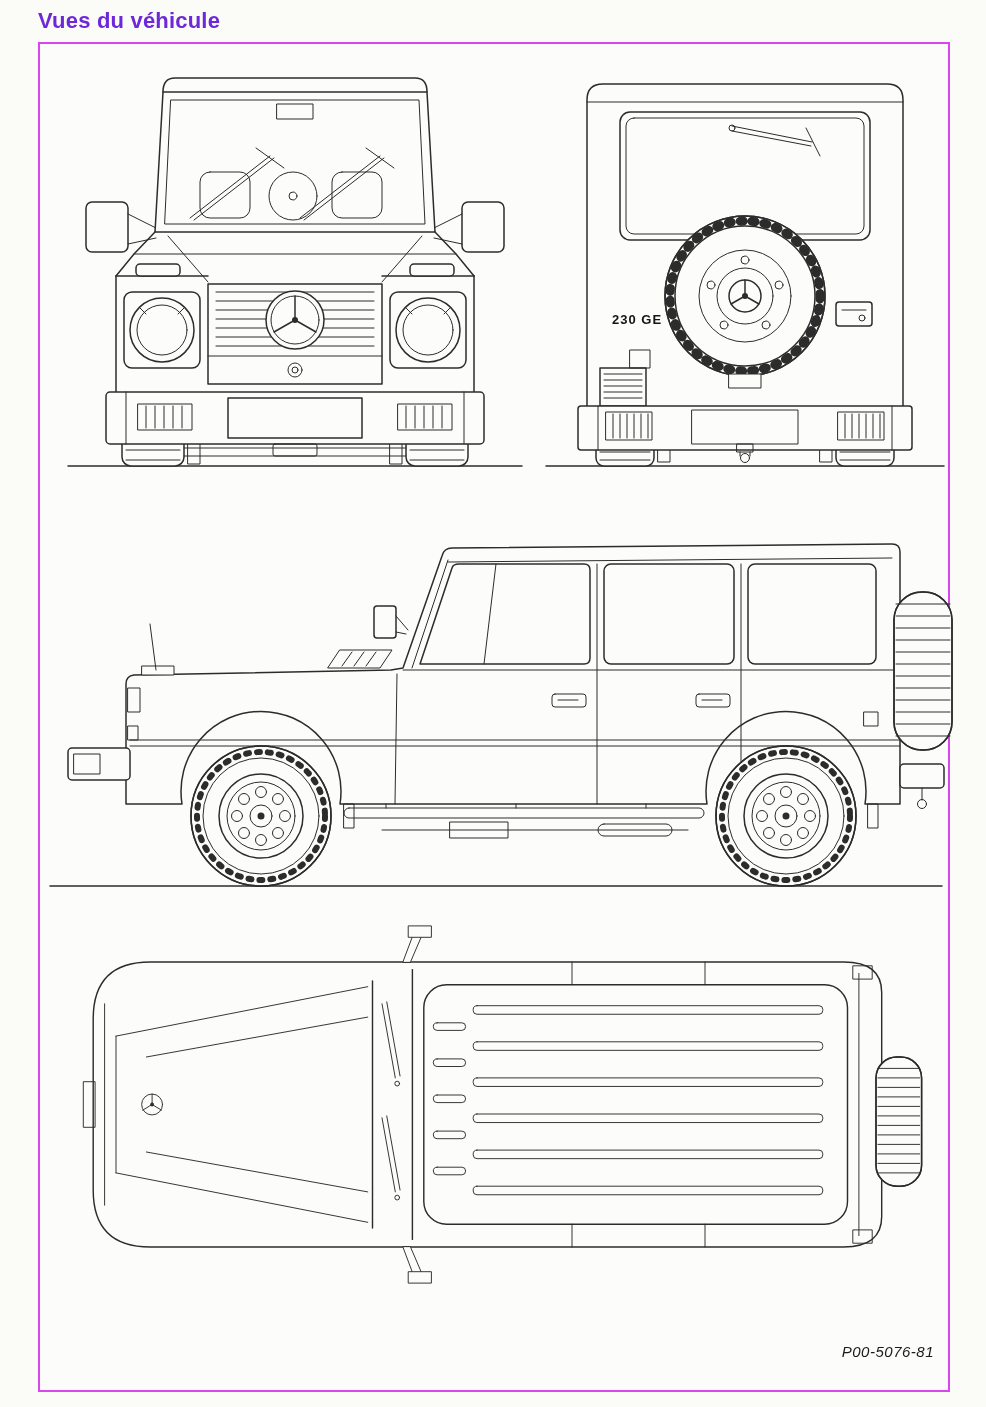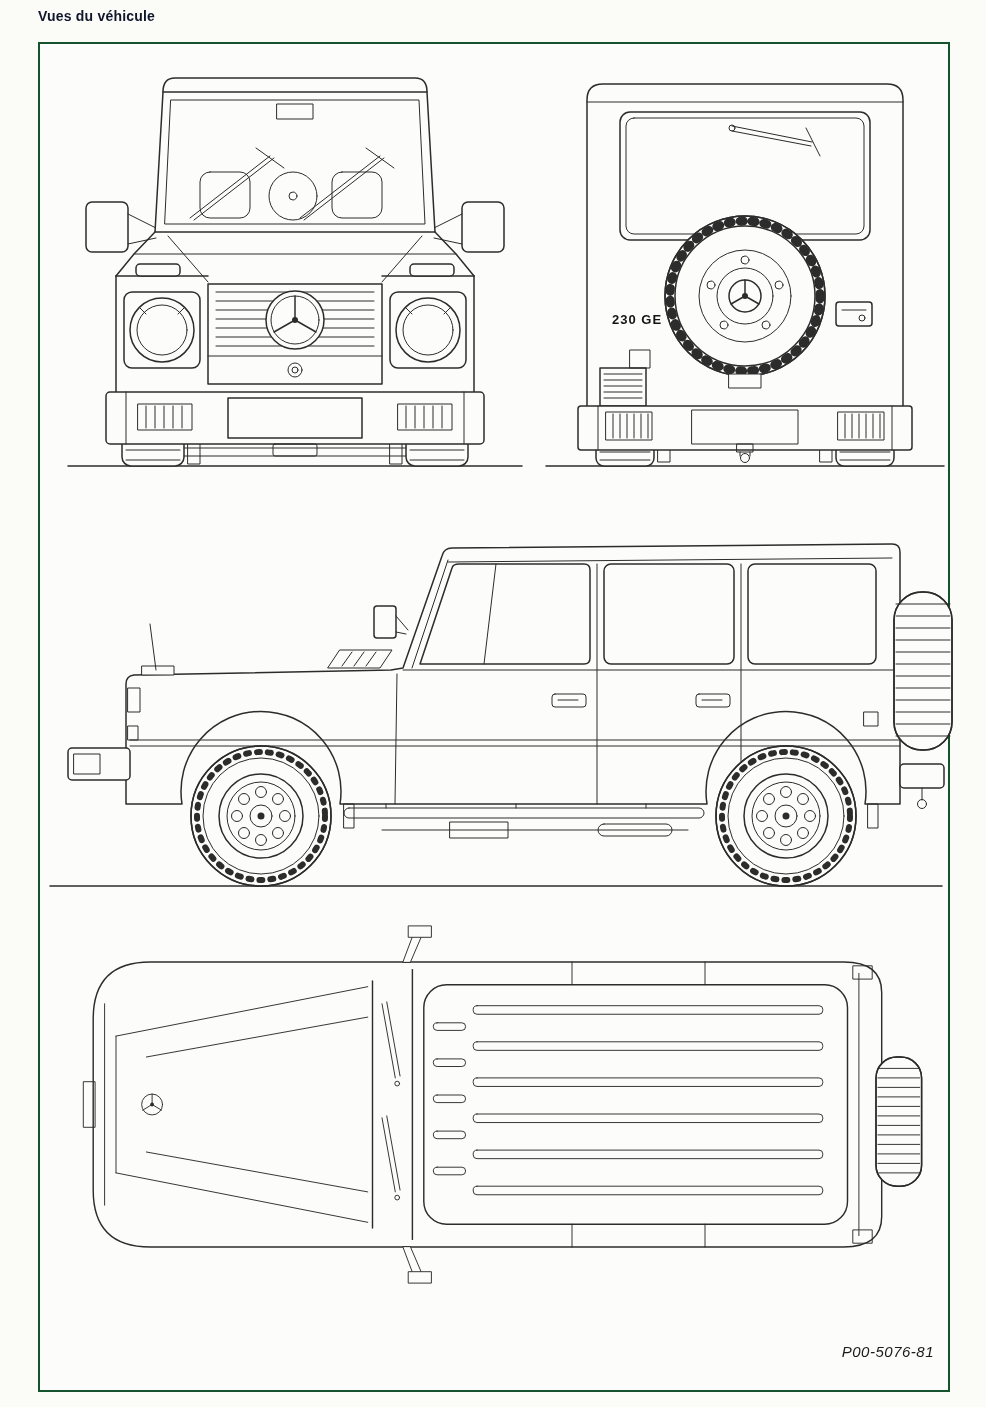--- a/index.html
+++ b/index.html
@@ -6,27 +6,27 @@
   html,body { background:#ffffff; }
   body {
     width:986px; height:1407px;
     font-family:"Liberation Sans", sans-serif;
     color:#141414;
     position:relative;
   }
   .page { position:absolute; inset:0; background:#fbfbf8; }
   .title {
     position:absolute; left:38px; top:8px;
-    font-size:14px; font-weight:bold; color:#0f172a;
+    font-size:22px; font-weight:bold; color:#6d28d9;
     letter-spacing:0.2px;
   }
   .frame {
     position:absolute; left:38px; top:42px;
     width:912px; height:1350px;
-    border:2px solid #14532d;
+    border:2px solid #d946ef;
     background:#fcfcfa;
   }
   .view { position:absolute; }
   .view svg { display:block; overflow:visible; }
   .ref {
     position:absolute; right:14px; bottom:30px;
     font-size:15px; color:#1b1b1b; letter-spacing:0.5px;font-style:italic;
   }
   
   .draw line, .draw rect, .draw circle, .draw path, .draw polygon, .draw polyline {

